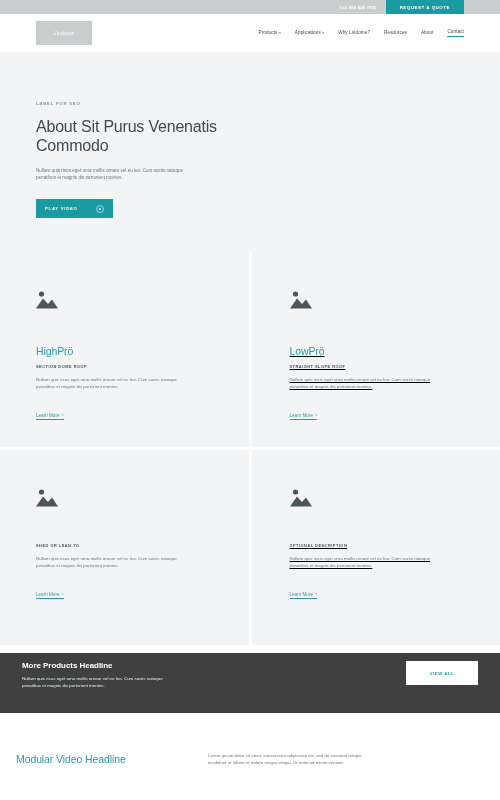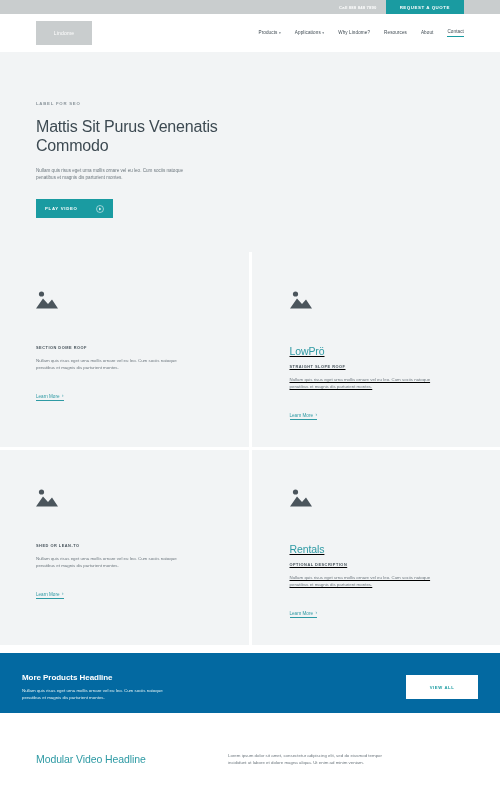--- a/index.html
+++ b/index.html
@@ -104,23 +104,23 @@
   .learn{
     display:inline-flex; align-items:center; gap:2.5px;
     font-size:4.6px; color:#2e9aa4; cursor:pointer;
     border-bottom:.5px solid #2e9aa4; padding-bottom:1px;
   }
   .chev{ font-size:4.5px; line-height:1; }
 
   
   .cta-wrap{ background:#ffffff; padding:8px 0 0 0; }
   .cta{
-    background:#0369a1; height:60px;
+    background:#404040; height:60px;
     margin:0 0 0 0;
-    display:flex; align-items:center;
+    display:flex; align-items:flex-start;
     padding:8px 22px 0 22px;
   }
   .cta-left{ flex:1; }
   .cta-title{
     font-size:8px; font-weight:bold; color:#ffffff;
     letter-spacing:-.05px; margin-bottom:6px;
   }
   .cta-body{
     font-size:4.4px; line-height:6.6px; color:#e2f2f3;
     max-width:150px;
@@ -128,21 +128,21 @@
   .viewall{
     background:#ffffff; color:#1a9ba1;
     width:72px; height:24px;
     display:flex; align-items:center; justify-content:center;
     font-size:4.2px; font-weight:bold; letter-spacing:.6px;
     cursor:pointer; border:none;
   }
 
   
   .video-sec{
-    background:#ffffff; padding:40px 36px 0 36px;
+    background:#ffffff; padding:40px 36px 0 16px;
     display:flex; gap:22px;
   }
   .video-title{
     font-size:10.5px; font-weight:normal; color:#2e9aa4;
     letter-spacing:-.1px; width:170px; flex-shrink:0;
   }
   .video-body{
     font-size:4.4px; line-height:6.6px; color:#6d777e;
     max-width:160px;
   }
@@ -169,38 +169,39 @@
 
     <div class="nav-item">Why Lindome?</div>
     <div class="nav-item">Resources</div>
     <div class="nav-item">About</div>
     <div class="nav-item active">Contact</div>
   </div>
 </div>
 
 <div class="hero">
   <div class="eyebrow">LABEL FOR SEO</div>
-  <div class="hero-title">Mattis Sit Purus Venenatis Commodo</div>
+  <div class="hero-title">About Sit Purus Venenatis Commodo</div>
   <div class="hero-body">Nullam quis risus eget urna mollis ornare vel eu leo. Cum sociis natoque penatibus et magnis dis parturient montes.</div>
   <div class="play-btn">
     <span class="play-label">PLAY VIDEO</span>
     <svg class="play-ico" viewBox="0 0 16 16">
       <circle cx="8" cy="8" r="7" fill="none" stroke="#ffffff" stroke-width="1.1"></circle>
       <path d="M6.4 5.2 L10.6 8 L6.4 10.8 Z" fill="#ffffff"></path>
     </svg>
   </div>
 </div>
 
 <div class="grid">
 
   <div class="card">
     <svg class="card-ico" width="22" height="19" viewBox="0 0 22 19">
       <circle cx="5.5" cy="4" r="2.6" fill="#4b555c"></circle>
       <path d="M0 18.5 L7 8.5 L12 14 L16 9.5 L22 18.5 Z" fill="#4b555c"></path>
     </svg>
+    <div class="card-title">HighPrö</div>
     <div class="card-sub">SECTION DOME ROOF</div>
     <div class="card-body">Nullam quis risus eget urna mollis ornare vel eu leo. Cum sociis natoque penatibus et magnis dis parturient montes.</div>
     <div class="learn">
       <span>Learn More</span>
       <span class="chev">›</span>
     </div>
   </div>
 
   <div class="card right">
     <svg class="card-ico" width="22" height="19" viewBox="0 0 22 19">
@@ -227,21 +228,20 @@
       <span>Learn More</span>
       <span class="chev">›</span>
     </div>
   </div>
 
   <div class="card right">
     <svg class="card-ico" width="22" height="19" viewBox="0 0 22 19">
       <circle cx="5.5" cy="4" r="2.6" fill="#4b555c"></circle>
       <path d="M0 18.5 L7 8.5 L12 14 L16 9.5 L22 18.5 Z" fill="#4b555c"></path>
     </svg>
-    <div class="card-title">Rentals</div>
     <div class="card-sub">OPTIONAL DESCRIPTION</div>
     <div class="card-body">Nullam quis risus eget urna mollis ornare vel eu leo. Cum sociis natoque penatibus et magnis dis parturient montes.</div>
     <div class="learn">
       <span>Learn More</span>
       <span class="chev">›</span>
     </div>
   </div>
 </div>
 
 <div class="cta-wrap">

